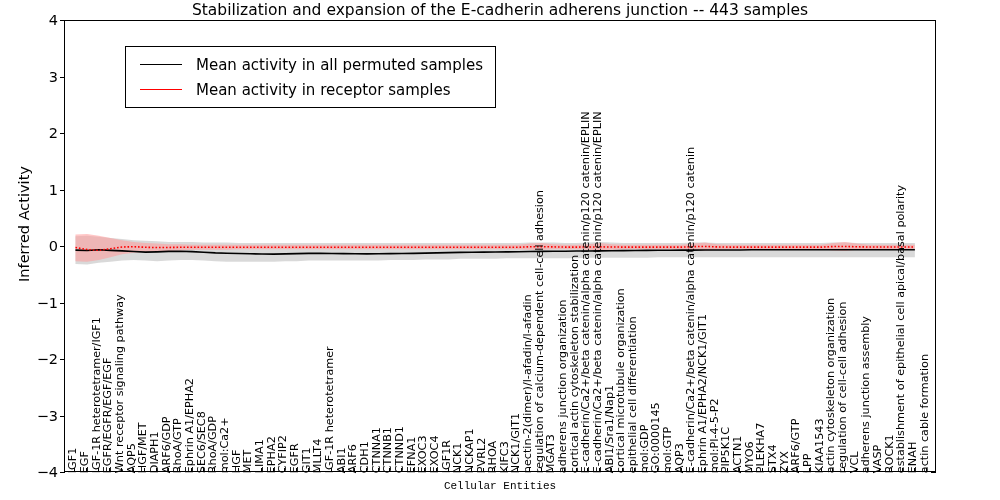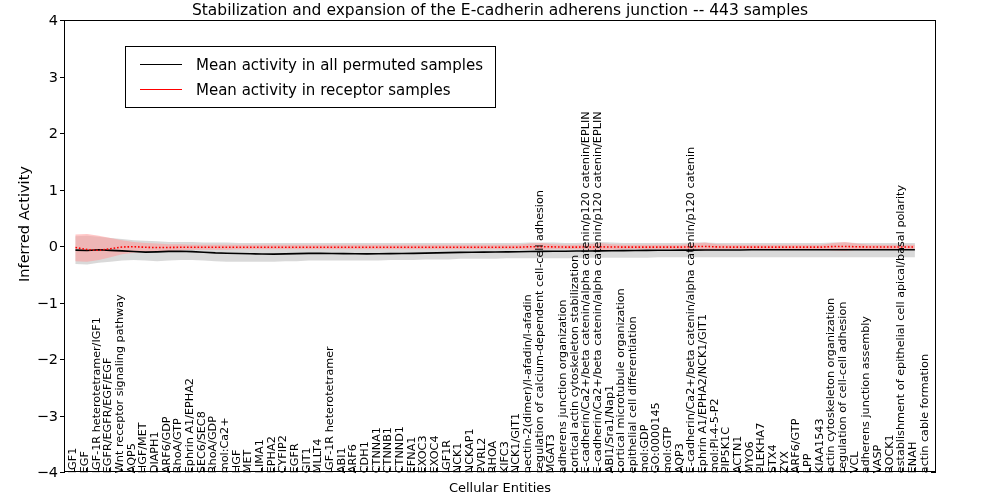--- a/index.html
+++ b/index.html
@@ -82,22 +82,23 @@
     border-top: 1.1px solid #000;
   }
 
   
   #x-axis-label {
     position: absolute;
     left: 0;
     top: 480px;
     width: 1000px;
     text-align: center;
-    font-size: 13px;
-    white-space: nowrap;
+    font-size: 11px;
+    white-space: nowrap;
+    font-family: Liberation Mono, monospace;
   }
   .xtick-mark {
     position: absolute;
     top: 468px;
     width: 0;
     height: 4px;
     border-left: 1.1px solid #000;
   }
   .xtick-label {
     position: absolute;

